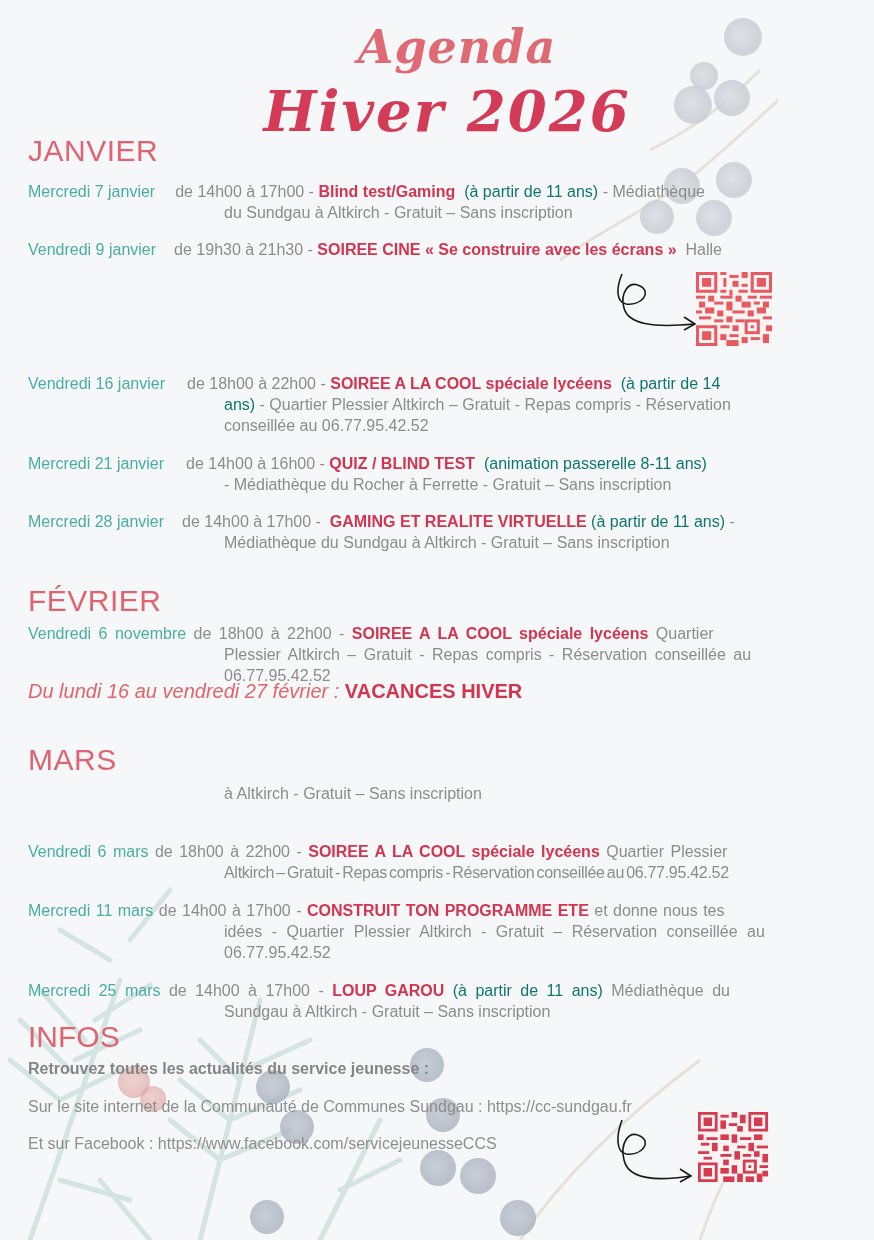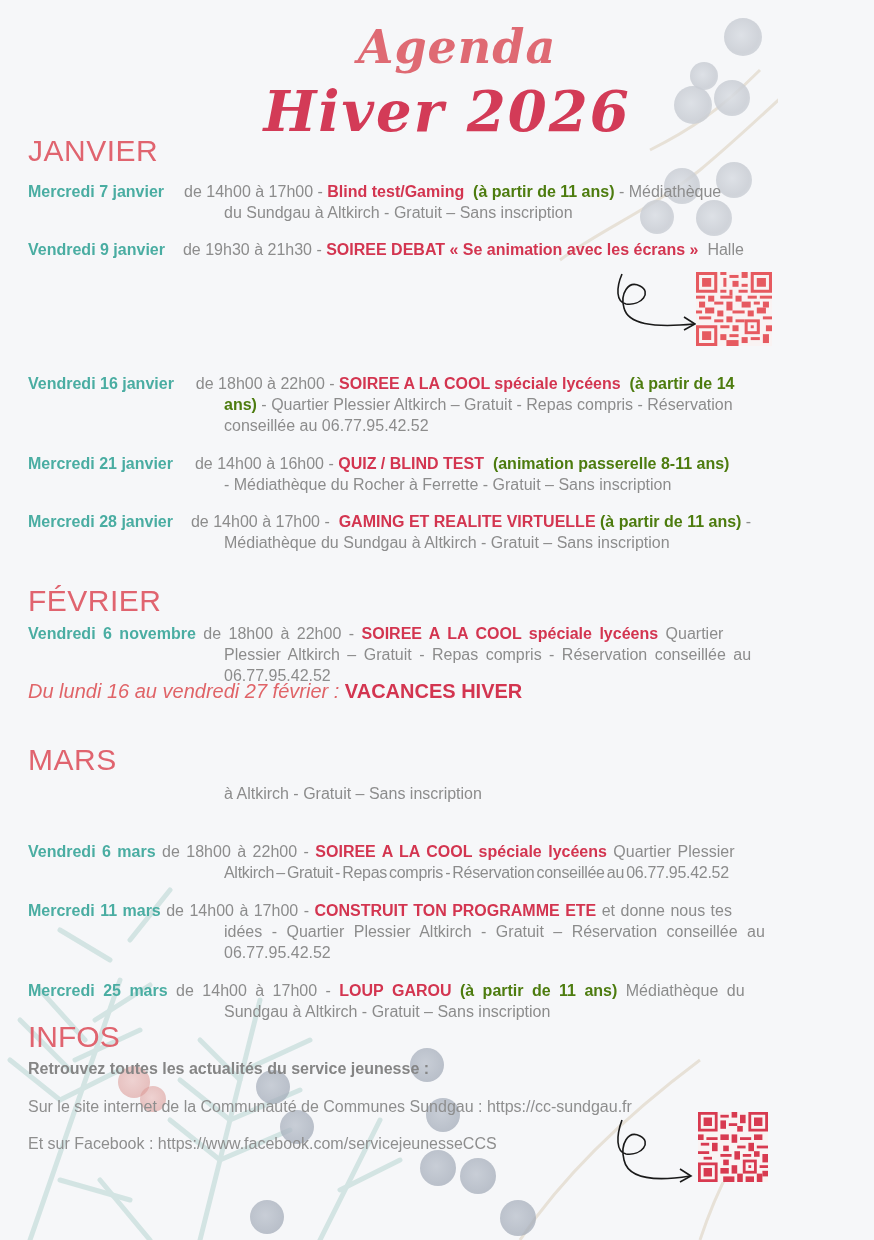--- a/index.html
+++ b/index.html
@@ -19,23 +19,23 @@
     .berry.dark { background: radial-gradient(circle at 45% 45%, #b9c0cb 0%, #a5adba 70%); opacity: 0.75; }
 
     
     .title { position: absolute; left: 0; width: 874px; text-align: center; font-family: "DejaVu Serif", serif; font-style: italic; font-weight: bold; color: #d95a67; }
     .title-1 { top: 20px; font-size: 46px; left: 20px; color: #df6a73; letter-spacing: 1px; }
     .title-2 { top: 78px; font-size: 56px; left: 10px; color: #d33b57; letter-spacing: 2px; }
 
     .month { position: absolute; left: 28px; font-size: 30px; color: #e0646f; font-weight: normal; letter-spacing: 0.5px; }
 
     .event { position: absolute; left: 28px; width: 818px; font-size: 16px; line-height: 21px; color: #8c8c8c; }
-    .event .date { color: #4aada2; font-weight: bold; }
+    .event .date { color: #4aada2; font-weight: normal; }
     .event .name { color: #d33550; font-weight: bold; }
-    .event .age { color: #4d7c0f; font-weight: bold; }
+    .event .age { color: #0f766e; font-weight: normal; }
     .event .line2 { display: block; padding-left: 196px; text-align: justify; }
     .line1 { display: block; white-space: nowrap; }
     .gap { display: inline-block; }
 
     .vac { position: absolute; left: 28px; top: 680px; font-size: 20px; font-style: italic; color: #e06468; }
     .vac b { font-style: normal; color: #d33550; }
 
     .infos-title { position: absolute; left: 28px; top: 1020px; font-size: 30px; color: #e0646f; }
     .info-line { position: absolute; left: 28px; font-size: 16px; color: #8e8e8e; }
     .info-bold { font-weight: bold; color: #858585; }
@@ -118,21 +118,21 @@
 
   <div class="event" style="top:181px">
     <span class="line1">
       <span class="date">Mercredi 7 janvier</span><span class="gap" style="width:20px"></span><span>de 14h00 à 17h00 - </span><span class="name">Blind test/Gaming</span>&nbsp;&nbsp;<span class="age">(à partir de 11 ans)</span><span> - Médiathèque</span>
     </span>
     <span class="line2">du Sundgau à Altkirch - Gratuit – Sans inscription</span>
   </div>
 
   <div class="event" style="top:239px">
     <span class="line1">
-      <span class="date">Vendredi 9 janvier</span><span class="gap" style="width:18px"></span><span>de 19h30 à 21h30 - </span><span class="name">SOIREE DEBAT « Se animation avec les écrans »</span>&nbsp;<span> Halle</span>
+      <span class="date">Vendredi 9 janvier</span><span class="gap" style="width:18px"></span><span>de 19h30 à 21h30 - </span><span class="name">SOIREE CINE « Se construire avec les écrans »</span>&nbsp;<span> Halle</span>
     </span>
   </div>
 
   <svg class="arrow" style="left:612px;top:272px" width="86" height="62" viewBox="0 0 86 62">
     <path d="M10 2 C 4 16, 4 30, 14 32 C 30 34, 40 20, 28 14 C 16 8, 8 22, 12 36 C 16 52, 40 56, 82 52" stroke="#1a1a1a" stroke-width="1.6" fill="none"></path>
     <path d="M72 45 L 83 52 L 72 58" stroke="#1a1a1a" stroke-width="1.6" fill="none"></path>
   </svg>
   <div class="qr" style="left:696px;top:272px;width:76px;height:74px">
     <svg width="76" height="74" viewBox="0 0 25 25" preserveAspectRatio="none">
       <rect width="25" height="25" fill="#f9f3f3"></rect>

